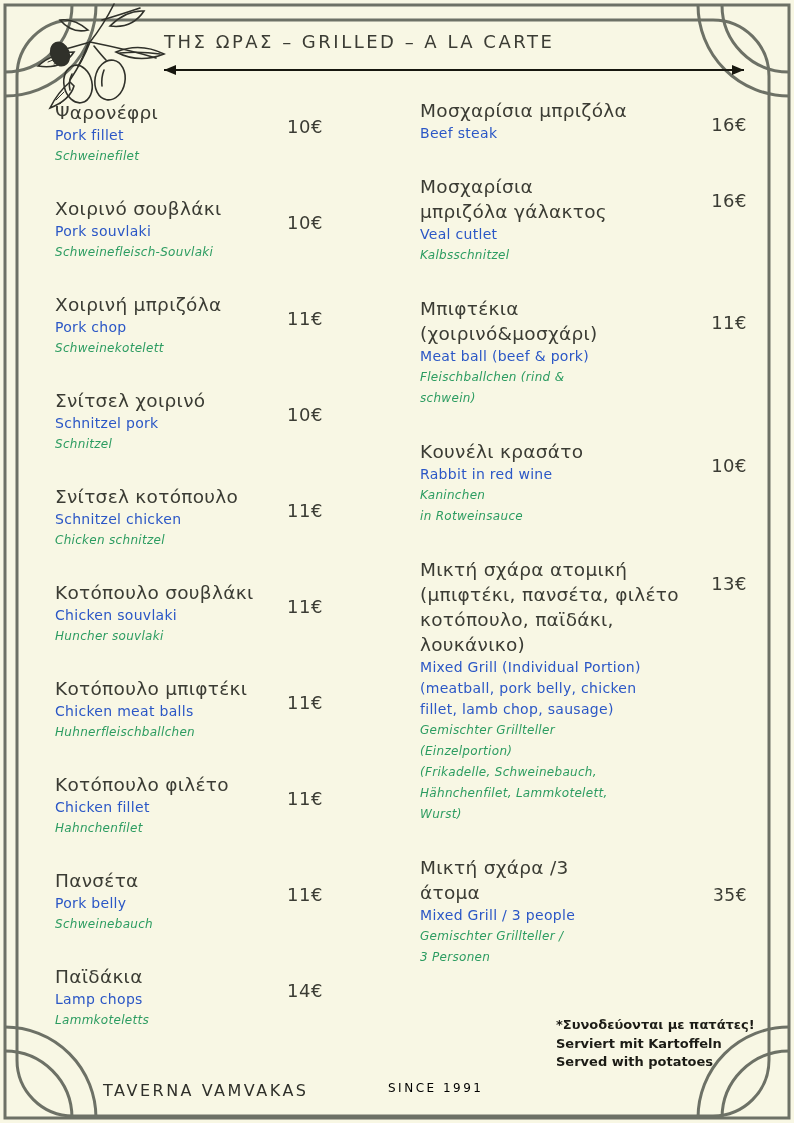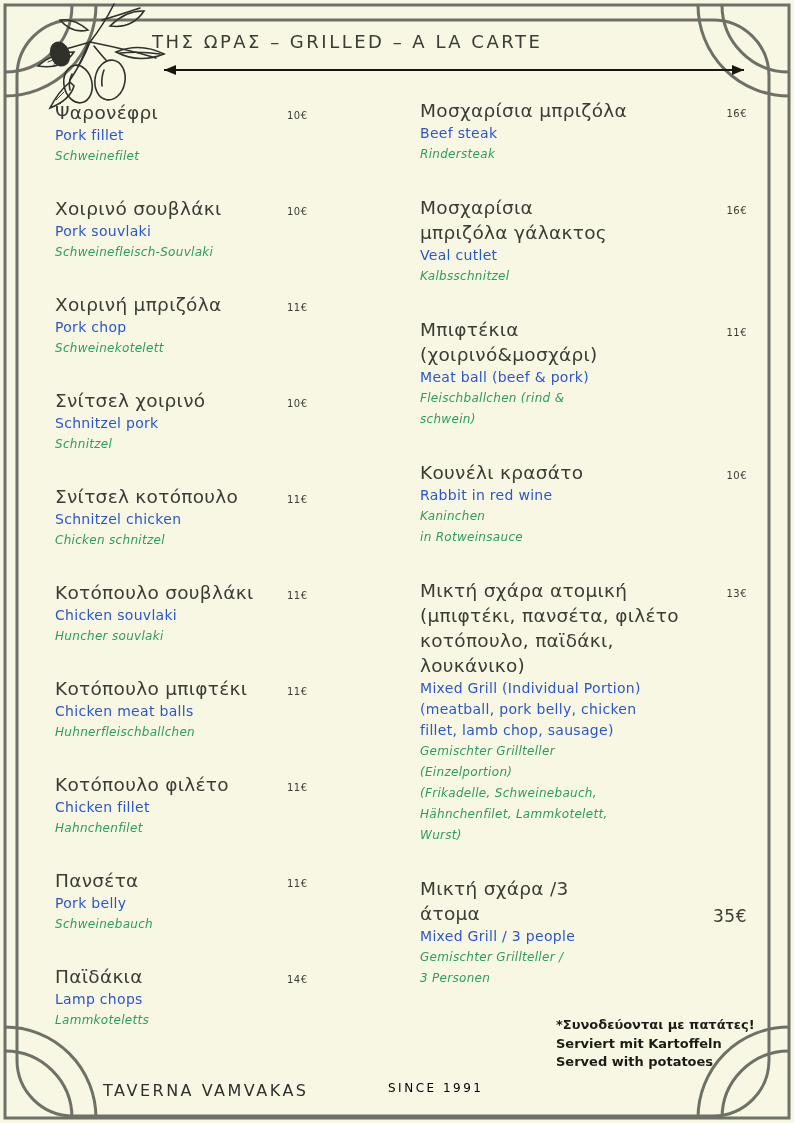--- a/index.html
+++ b/index.html
@@ -1,34 +1,34 @@
 <!DOCTYPE html>
 <html style="--ink: #3b3c34; --blue: #2b57c6; --green: #2c9c61;"><head>
 <meta charset="utf-8">
 <style>
   html,body{margin:0;padding:0;background:#f8f7e4;}
   .page{position:relative;width:794px;height:1123px;background:#f8f7e4;overflow:hidden;
         font-family:"DejaVu Sans","Liberation Sans",sans-serif;}
   svg.frame{position:absolute;left:0;top:0;width:794px;height:1123px;}
   svg.olive{position:absolute;left:18px;top:2px;width:150px;height:112px;}
-  .title{position:absolute;left:152px;top:31px;font-size:18px;letter-spacing:2.5px;
+  .title{position:absolute;left:164px;top:31px;font-size:18px;letter-spacing:2.5px;
          font-weight:500;color:#3b3c34;white-space:nowrap;}
   svg.arrow{position:absolute;left:158px;top:60px;width:592px;height:20px;}
   .col{position:absolute;width:345px;}
   .col-left{left:55px;top:100px;}
   .col-right{left:420px;top:98px;}
   .item{position:relative;}
   .col-left .item{margin-bottom:29px;}
   .col-right .item{margin-bottom:30px;}
   .gname{font-size:18.5px;line-height:25px;color:var(--ink,#3b3c34);letter-spacing:.3px;}
   .ename{font-size:14px;line-height:21px;font-weight:500;
          color:var(--blue,#2b57c6);letter-spacing:.3px;}
   .dname{font-size:12px;line-height:21px;font-style:italic;font-weight:500;
          color:var(--green,#2c9c61);letter-spacing:.3px;}
-  .price{position:absolute;top:10px;font-size:10px;color:var(--ink,#3b3c34);letter-spacing:.5px;}
+  .price{position:absolute;top:16px;font-size:18px;color:var(--ink,#3b3c34);letter-spacing:.5px;}
   .col-left .price{left:232px;}
   .col-right .price{left:auto;right:18px;}
   .col-right .item:nth-child(6) .price{top:30px;font-size:17px;}
   .note{position:absolute;left:556px;top:998px;width:210px;font-size:13px;line-height:18.5px;
         font-weight:700;color:#1c1c16;margin-top:18px;}
   .footer-brand{position:absolute;left:103px;top:1081px;font-size:16px;letter-spacing:2.5px;
         font-weight:500;color:#2f302a;}
   .footer-since{position:absolute;left:388px;top:1081px;font-size:12px;letter-spacing:2.5px;
         font-weight:500;color:#000000;}
 </style>
@@ -143,21 +143,20 @@
     <div class="gname">Παϊδάκια</div>
     <div class="ename">Lamp chops</div>
     <div class="dname">Lammkoteletts</div>
     <div class="price">14€</div>
   </div>
     </div>
   <div class="col col-right">
       <div class="item">
     <div class="gname">Μοσχαρίσια μπριζόλα</div>
     <div class="ename">Beef steak</div>
-    <div class="dname">Rindersteak</div>
     <div class="price">16€</div>
   </div>
       <div class="item">
     <div class="gname">Μοσχαρίσια<br>μπριζόλα γάλακτος</div>
     <div class="ename">Veal cutlet</div>
     <div class="dname">Kalbsschnitzel</div>
     <div class="price">16€</div>
   </div>
       <div class="item">
     <div class="gname">Μπιφτέκια<br>(χοιρινό&amp;μοσχάρι)</div>

